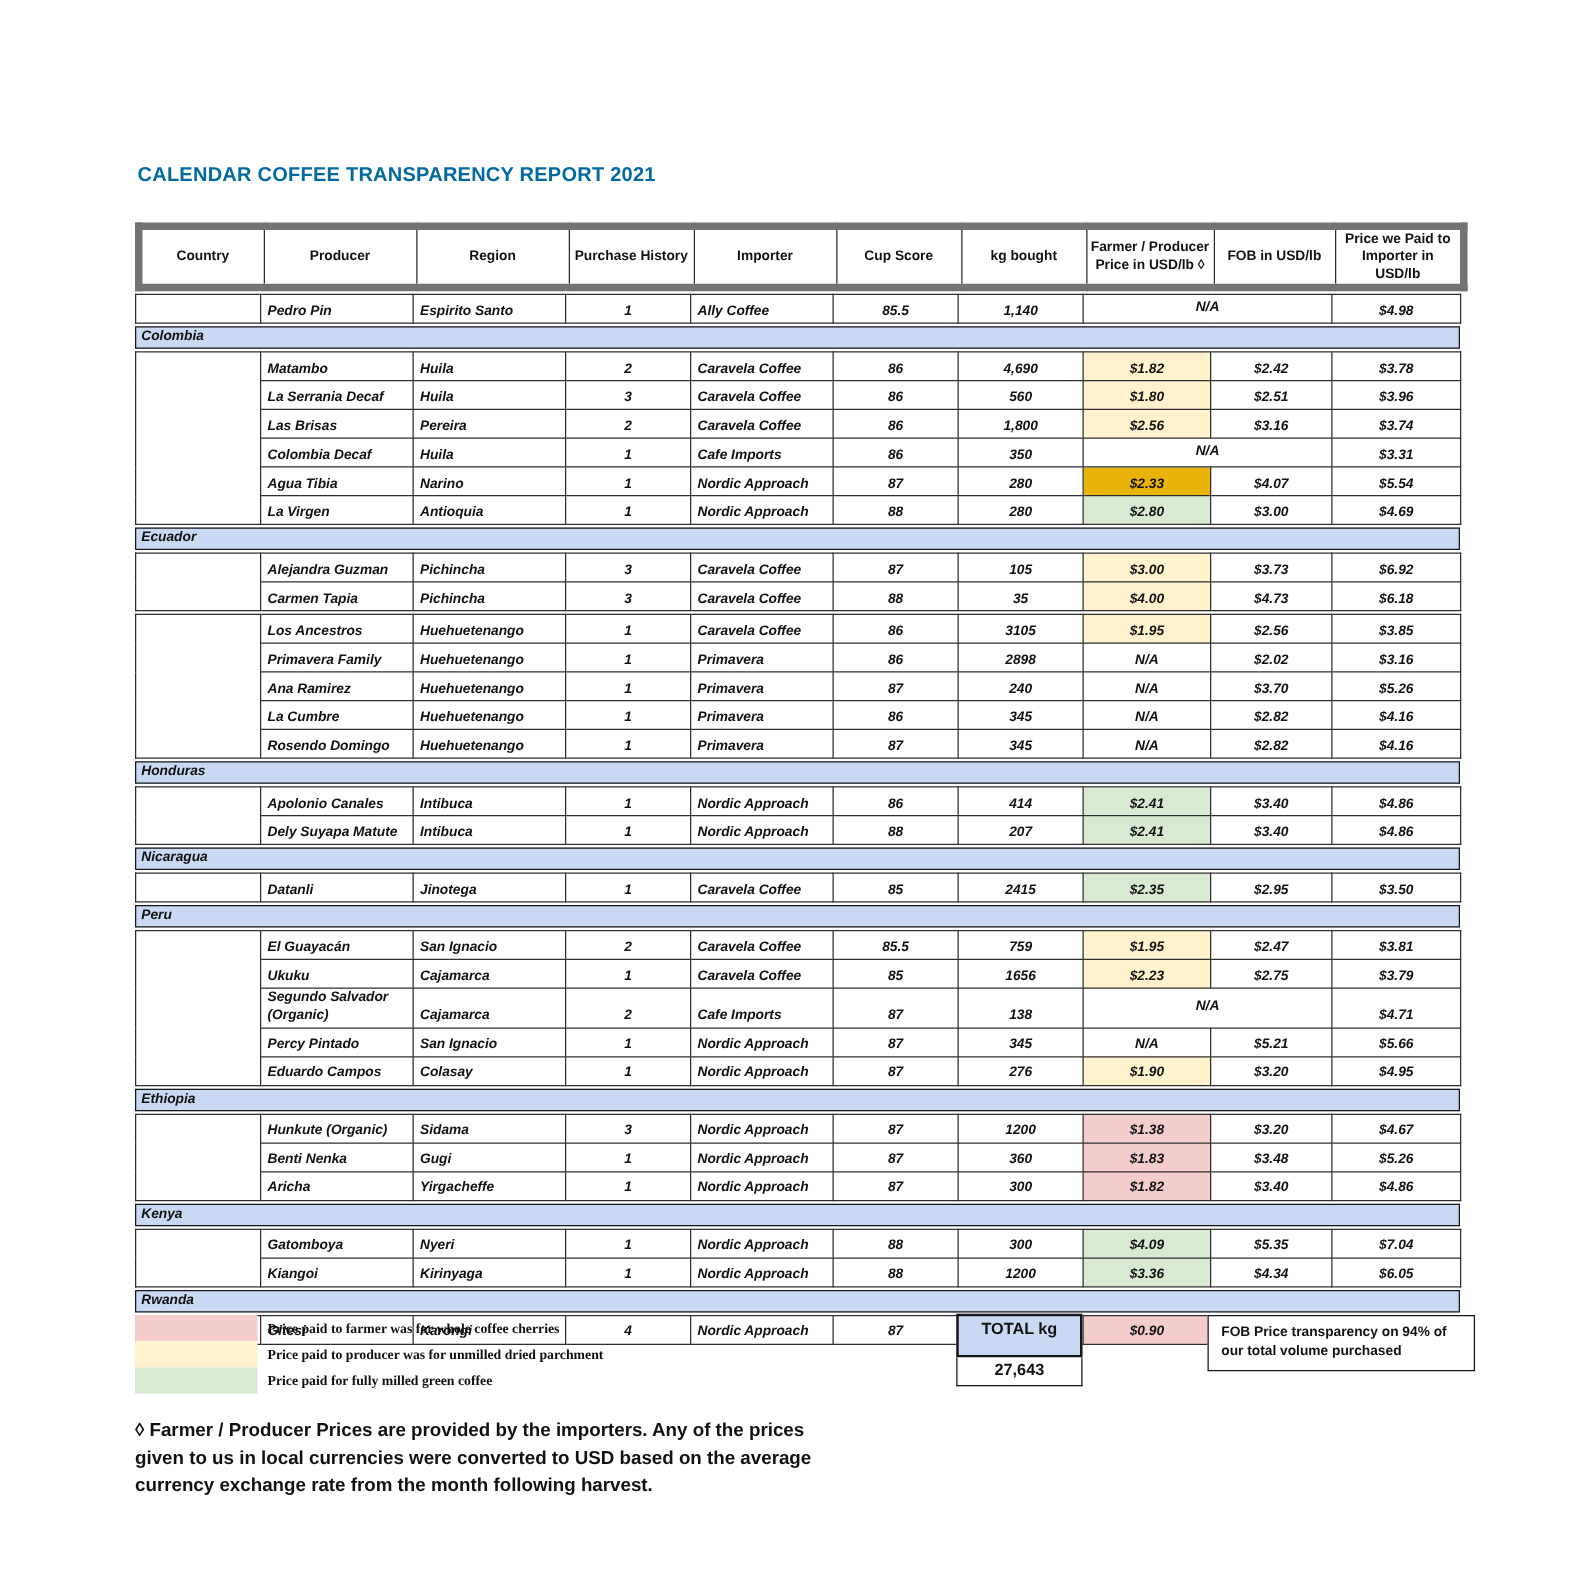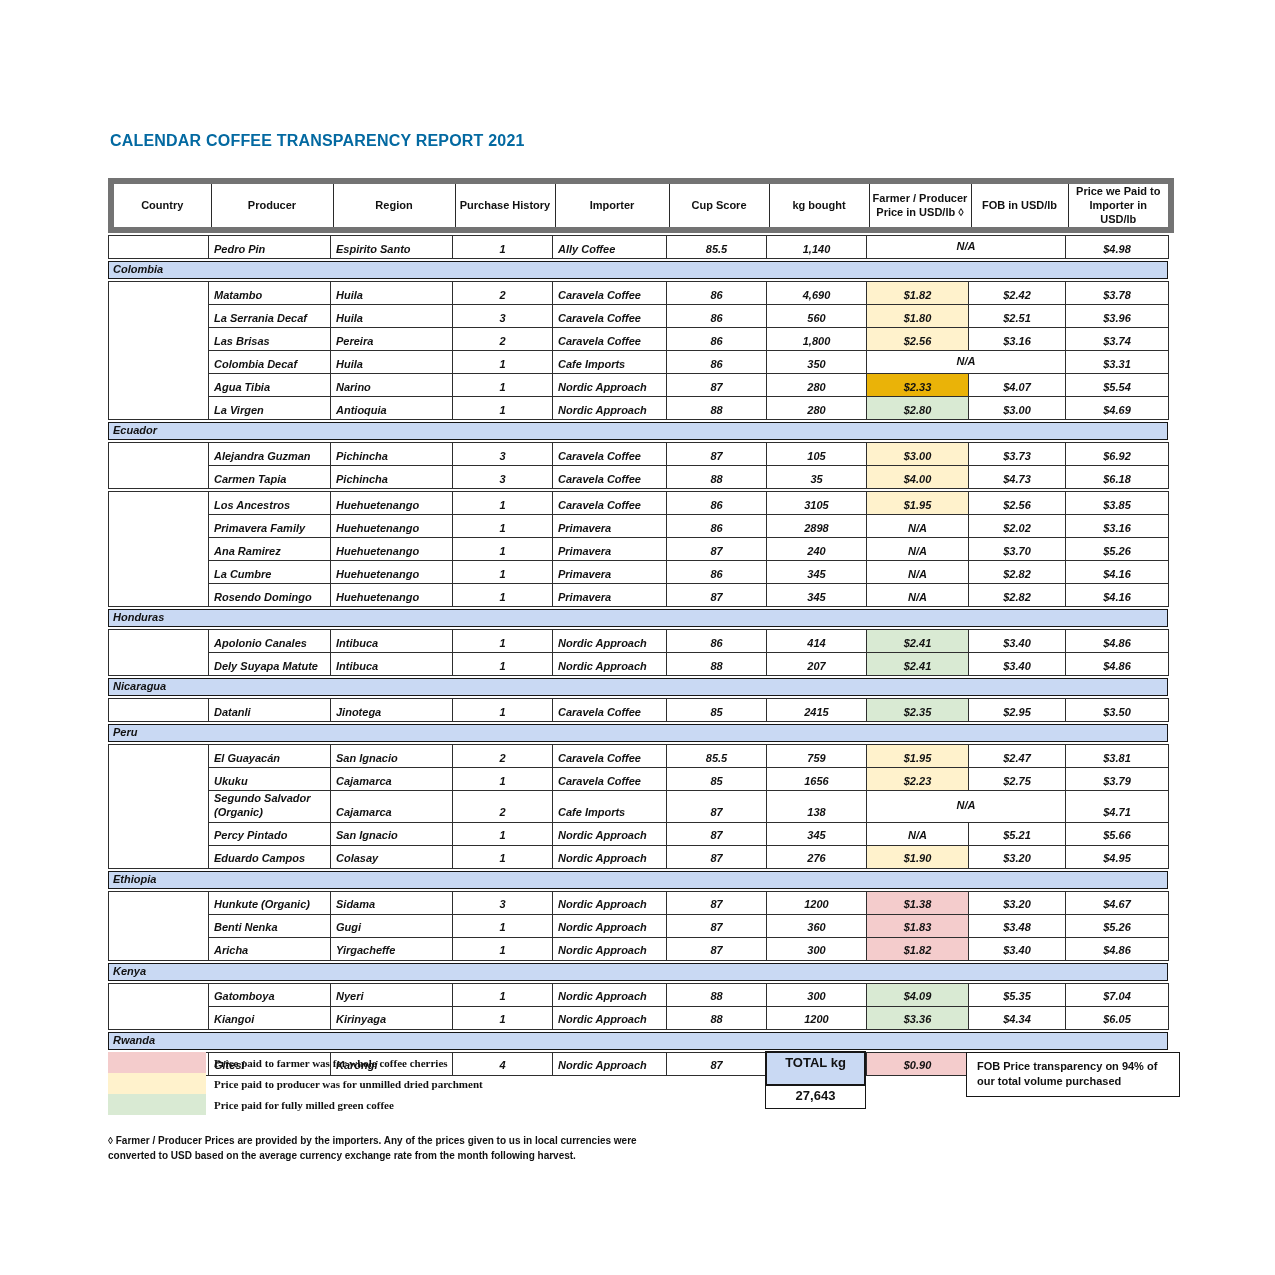--- a/index.html
+++ b/index.html
@@ -56,21 +56,21 @@
     box-sizing:border-box; border:1.5px solid #161616; border-top:none; background:#fff;
     text-align:center; font-size:13px; font-weight:bold; padding:2px 0; height:23px;
   }
   .fobbox {
     position:absolute; left:966px; top:1052px; width:214px; box-sizing:border-box;
     border:1.5px solid #161616; text-align:left; font-size:11px; font-weight:bold;
     padding:6px 10px; line-height:1.4; background:#fff;
   }
   .footnote {
     position:absolute; left:108px; top:1134px; width:560px;
-    font-size:10px; font-weight:bold; line-height:1.45;
+    font-size:15px; font-weight:bold; line-height:1.45;
   }
 </style>
 </head>
 <body>
 
 <div class="page">
   <h1 class="title">CALENDAR COFFEE TRANSPARENCY REPORT 2021</h1>
 
   <div class="tablewrap">
     <table class="hdr">

